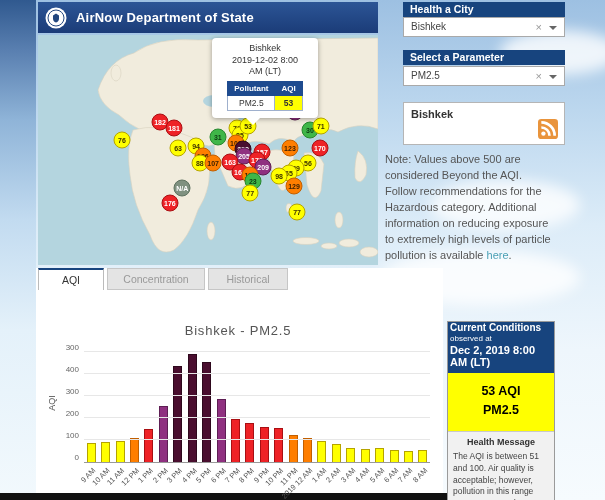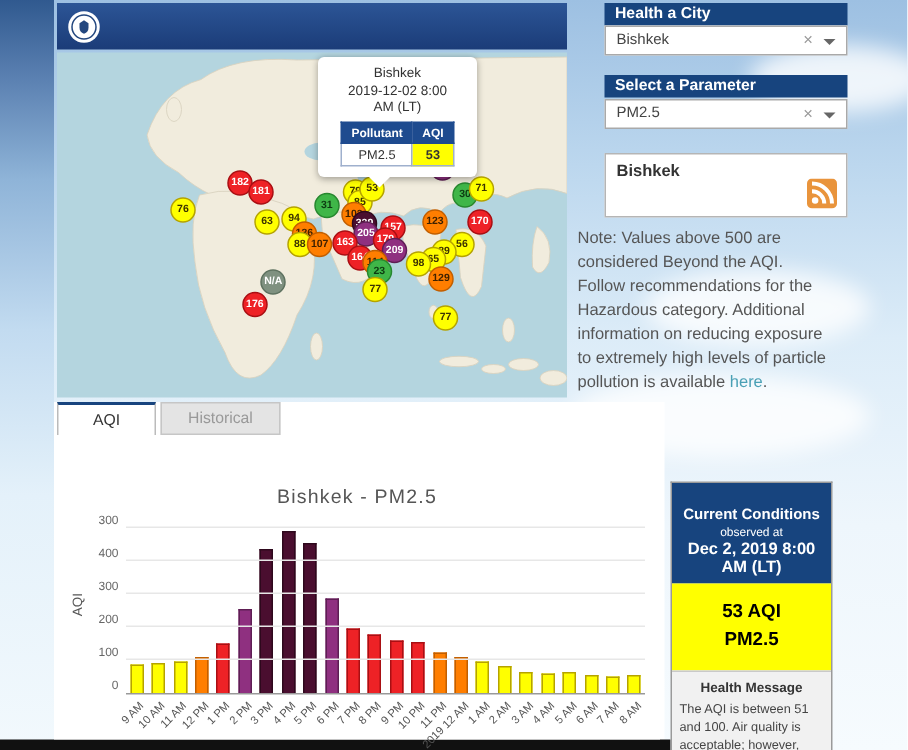--- a/index.html
+++ b/index.html
@@ -59,21 +59,21 @@
   .sel-caret{position:absolute;right:7px;top:8px;width:0;height:0;border:4px solid transparent;
         border-top-color:#666;cursor:pointer;}
   .rss-box{position:absolute;left:403px;top:102px;width:162px;height:43px;background:#fff;border:1px solid #b5b5b5;
         box-sizing:border-box;}
   .rss-city{font-size:11px;font-weight:bold;color:#333;margin:5px 0 0 7px;}
   .rss-icon{position:absolute;right:6px;bottom:5px;width:20px;height:20px;cursor:pointer;}
   .side-note{position:absolute;left:385px;top:152px;width:170px;font-size:11px;color:#555;line-height:1.45;}
   .side-note a{color:#4aa0b5;text-decoration:none;cursor:pointer;}
   
   .cc{position:absolute;left:447px;top:321px;width:106px;z-index:3;border:1px solid #9a9a9a;border-bottom:none;}
-  .cc-head{background:#17447e;color:#fff;text-align:center;padding:16px 2px 5px 2px;}
+  .cc-head{background:#17447e;color:#fff;padding:0 2px 5px 2px;}
   .cc-title{font-size:10px;font-weight:bold;}
   .cc-sub{font-size:8px;margin-top:1px;}
   .cc-date{font-size:11px;font-weight:bold;margin-top:1px;}
   .cc-aqi{background:#ffff00;text-align:center;padding:9px 2px 10px 2px;color:#000;}
   .cc-aqi div{font-size:12.5px;font-weight:bold;line-height:1.55;}
   .cc-health{background:#f1f1f1;border-top:1px solid #c9c9c9;padding:5px 5px 8px 5px;}
   .cc-health-title{font-size:9px;font-weight:bold;color:#333;text-align:center;margin-bottom:4px;}
   .cc-health-text{font-size:8.5px;color:#444;line-height:1.4;}
   .footer-bar{position:absolute;left:0;top:493px;width:447px;height:7px;background:#111;}
 </style>
@@ -87,20 +87,21 @@
   <div class="cloud" style="left:380px;top:250px;width:200px;height:55px;"></div>
 
   <div class="left-strip"></div>
 
   <div class="app-header">
     <svg class="seal" viewBox="0 0 22 22">
       <circle cx="11" cy="11" r="10.5" fill="#ffffff"></circle>
       <circle cx="11" cy="11" r="8" fill="none" stroke="#23477f" stroke-width="1"></circle>
       <path d="M11 6.5 l3 2 v3 q0 3 -3 4 q-3 -1 -3 -4 v-3 z" fill="#23477f"></path>
     </svg>
+    <span class="app-title">AirNow Department of State</span>
   </div>
 
   <div class="map">
     <svg class="land" width="340" height="230" viewBox="0 0 340 230">
       <g fill="#f1ecdd" stroke="#d9d2bf" stroke-width="0.6">
         <path d="M60,55 Q70,25 96,18 Q118,2 160,5 L340,3 L340,94 Q320,86 300,97 Q286,90 276,103 Q263,96 255,107 Q241,99 231,109 Q216,103 201,111 Q186,105 171,111 Q151,107 131,103 Q101,99 81,80 Q62,70 60,55 Z"></path>
         <path d="M95,95 Q120,88 145,99 Q165,104 170,124 Q176,150 160,175 Q150,205 136,215 Q120,223 112,200 Q95,170 92,140 Q88,112 95,95 Z"></path>
         <path d="M176,108 Q195,103 211,112 L216,140 Q206,159 190,151 L177,121 Z"></path>
         <path d="M230,116 Q245,112 256,121 L253,140 Q247,164 240,151 L231,128 Z"></path>
         <path d="M266,118 Q280,115 286,129 L283,156 Q276,172 269,150 Z"></path>
@@ -175,20 +176,21 @@
         </tr>
       </tbody>
         </table>
     </div>
   </div>
 
   <div class="content-lower"></div>
 
   <div class="tabs" id="tabs">
       <div class="tab tab-aqi active">AQI</div>
+      <div class="tab tab-concentration">Concentration</div>
       <div class="tab tab-historical">Historical</div>
     </div>
 
 
   <div class="chart">
     <div class="chart-title">Bishkek - PM2.5</div>
     <div class="ylab">AQI</div>
     <div class="plot" id="plot">
       <div class="bars" id="bars">
           <div class="col">

